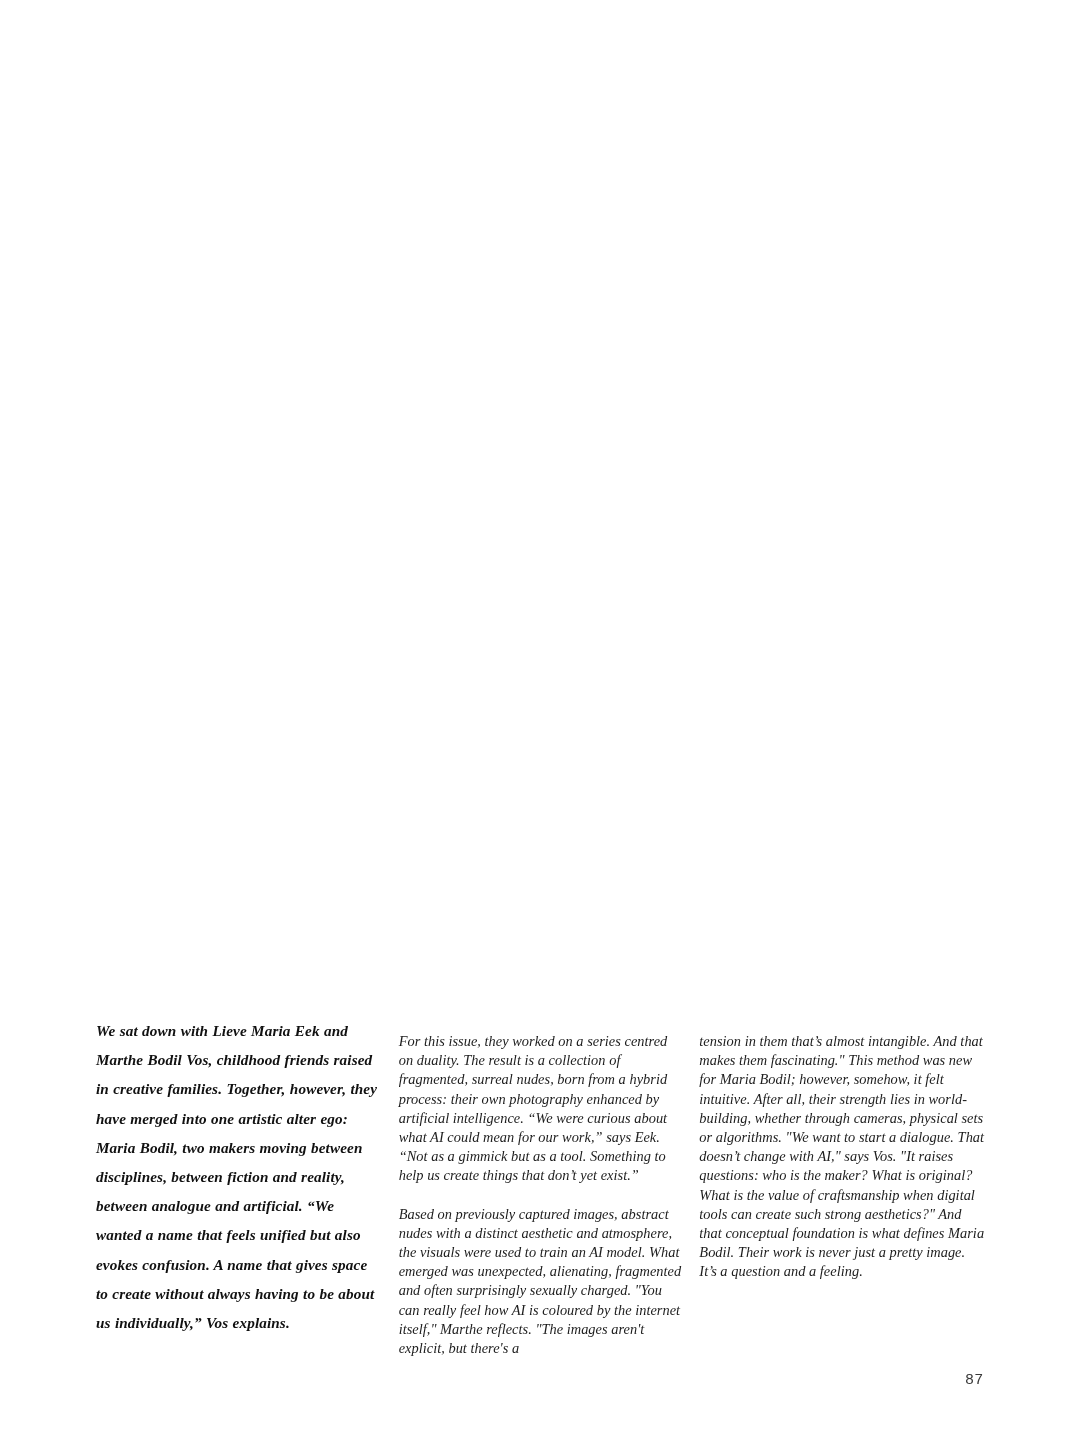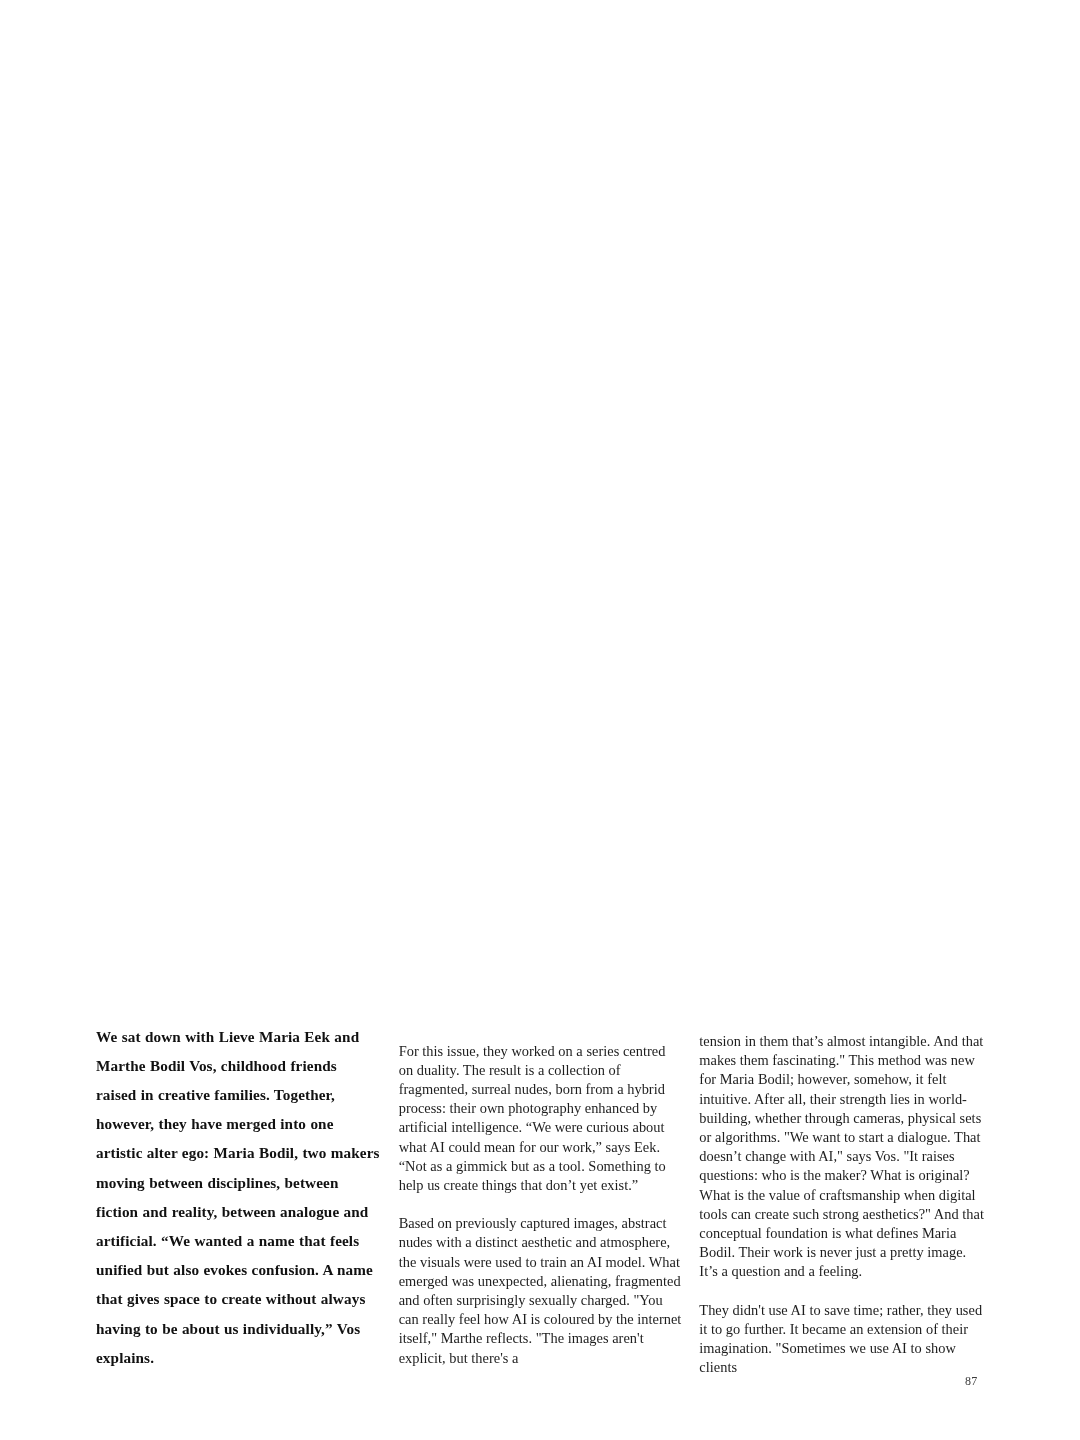--- a/index.html
+++ b/index.html
@@ -34,21 +34,22 @@
     background: #ffffff;
   }
 
   .columns {
     position: absolute;
     left: 96px;
     top: 1016px;
     width: 890px;
     display: flex;
     flex-direction: row;
-    align-items: center;
+    align-items: flex-start;
+    font-style: italic;
   }
 
   .col {
     box-sizing: border-box;
   }
 
   .col-lead {
     width: 286px;
     margin-right: 18px;
   }
@@ -88,25 +89,26 @@
 
   .body-para:last-child {
     margin-bottom: 0;
   }
 
   .folio {
     position: absolute;
     left: 965px;
     top: 1374px;
     width: 40px;
-    font-size: 12px;
+    font-size: 15px;
     line-height: 14px;
     letter-spacing: 0.3px;
     color: #3a3a3a;
     text-align: left;
+    font-family: Liberation Mono, monospace;
   }
 </style>
 </head>
 <body>
 
 <div class="page">
 
   <div class="plate-area"></div>
 
   <div class="columns">
@@ -115,20 +117,19 @@
       <p class="lead-para">We sat down with Lieve Maria Eek and Marthe Bodil Vos, childhood friends raised in creative families. Together, however, they have merged into one artistic alter ego: Maria Bodil, two makers moving between disciplines, between fiction and reality, between analogue and artificial. “We wanted a name that feels unified but also evokes confusion. A name that gives space to create without always having to be about us individually,” Vos explains.</p>
     </div>
 
     <div class="col col-body">
       <p class="body-para">For this issue, they worked on a series centred on duality. The result is a collection of fragmented, surreal nudes, born from a hybrid process: their own photography enhanced by artificial intelligence. “We were curious about what AI could mean for our work,” says Eek. “Not as a gimmick but as a tool. Something to help us create things that don’t yet exist.”</p>
       <p class="body-para">Based on previously captured images, abstract nudes with a distinct aesthetic and atmosphere, the visuals were used to train an AI model. What emerged was unexpected, alienating, fragmented and often surprisingly sexually charged. "You can really feel how AI is coloured by the internet itself," Marthe reflects. "The images aren't explicit, but there's a</p>
     </div>
 
     <div class="col col-body-last">
       <p class="body-para">tension in them that’s almost intangible. And that makes them fascinating." This method was new for Maria Bodil; however, somehow, it felt intuitive. After all, their strength lies in world-building, whether through cameras, physical sets or algorithms. "We want to start a dialogue. That doesn’t change with AI," says Vos. "It raises questions: who is the maker? What is original? What is the value of craftsmanship when digital tools can create such strong aesthetics?" And that conceptual foundation is what defines Maria Bodil. Their work is never just a pretty image. It’s a question and a feeling.</p>
-      <p class="body-para">They didn't use AI to save time; rather, they used it to go further. It became an extension of their imagination. "Sometimes we use AI to show clients</p>
     </div>
 
   </div>
 
   <div class="folio">87</div>
 
 </div>
 
 </body></html>

